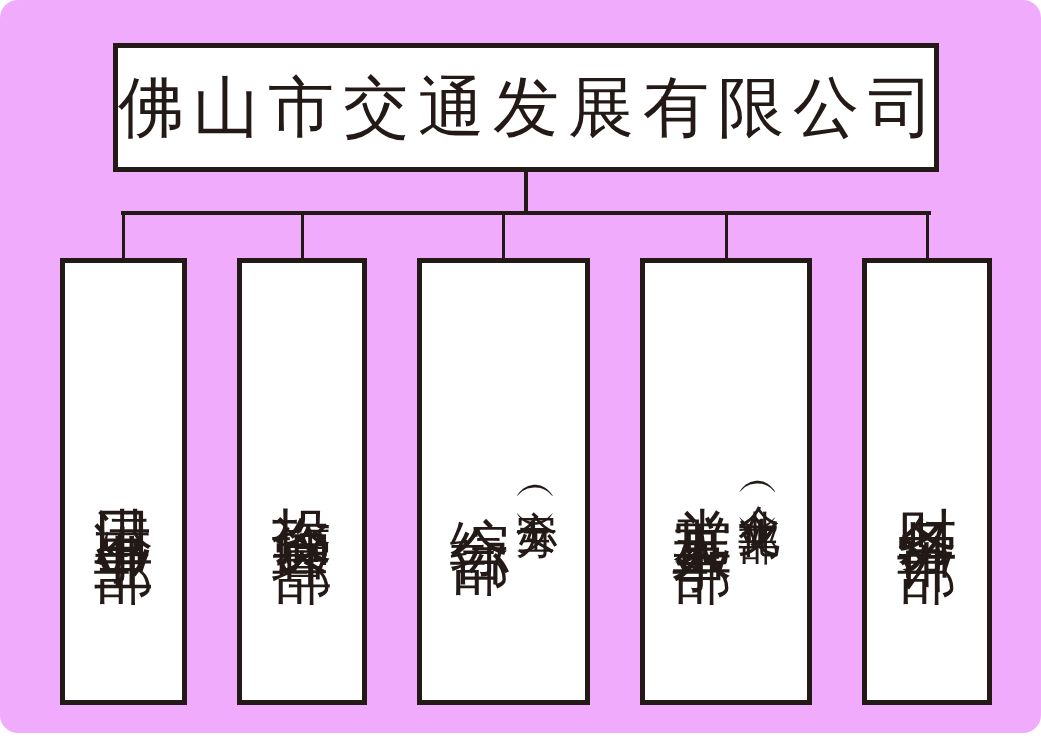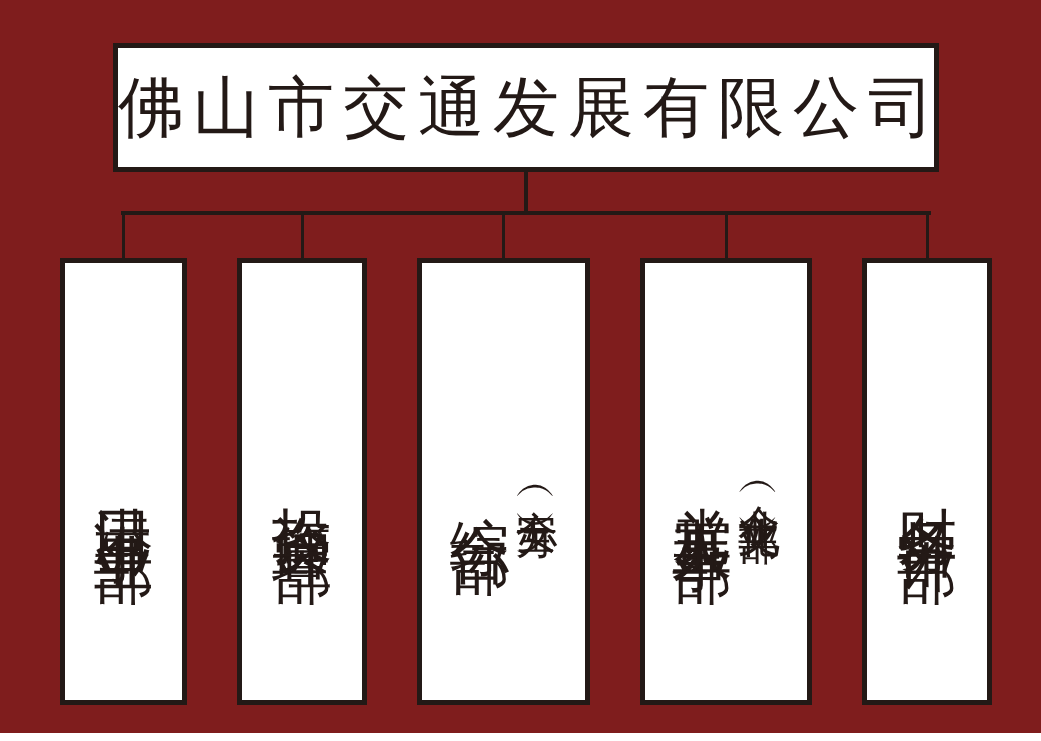--- a/index.html
+++ b/index.html
@@ -1,23 +1,24 @@
 <!DOCTYPE html>
 <html><head>
 <meta charset="utf-8">
 <style>
   html, body { margin: 0; padding: 0; background: #ffffff; }
   .canvas {
     position: relative;
     width: 1041px;
     height: 733px;
-    background: #7f1d1d;
+    background: #f0abfc;
     font-family: "Liberation Sans", sans-serif;
     color: #231916;
     overflow: hidden;
+    border-radius: 18px;
   }
   .box {
     position: absolute;
     box-sizing: border-box;
     border: 5px solid #231916;
     background: #ffffff;
   }
   .top-box {
     left: 113px; top: 43px;
     width: 826px; height: 129px;

